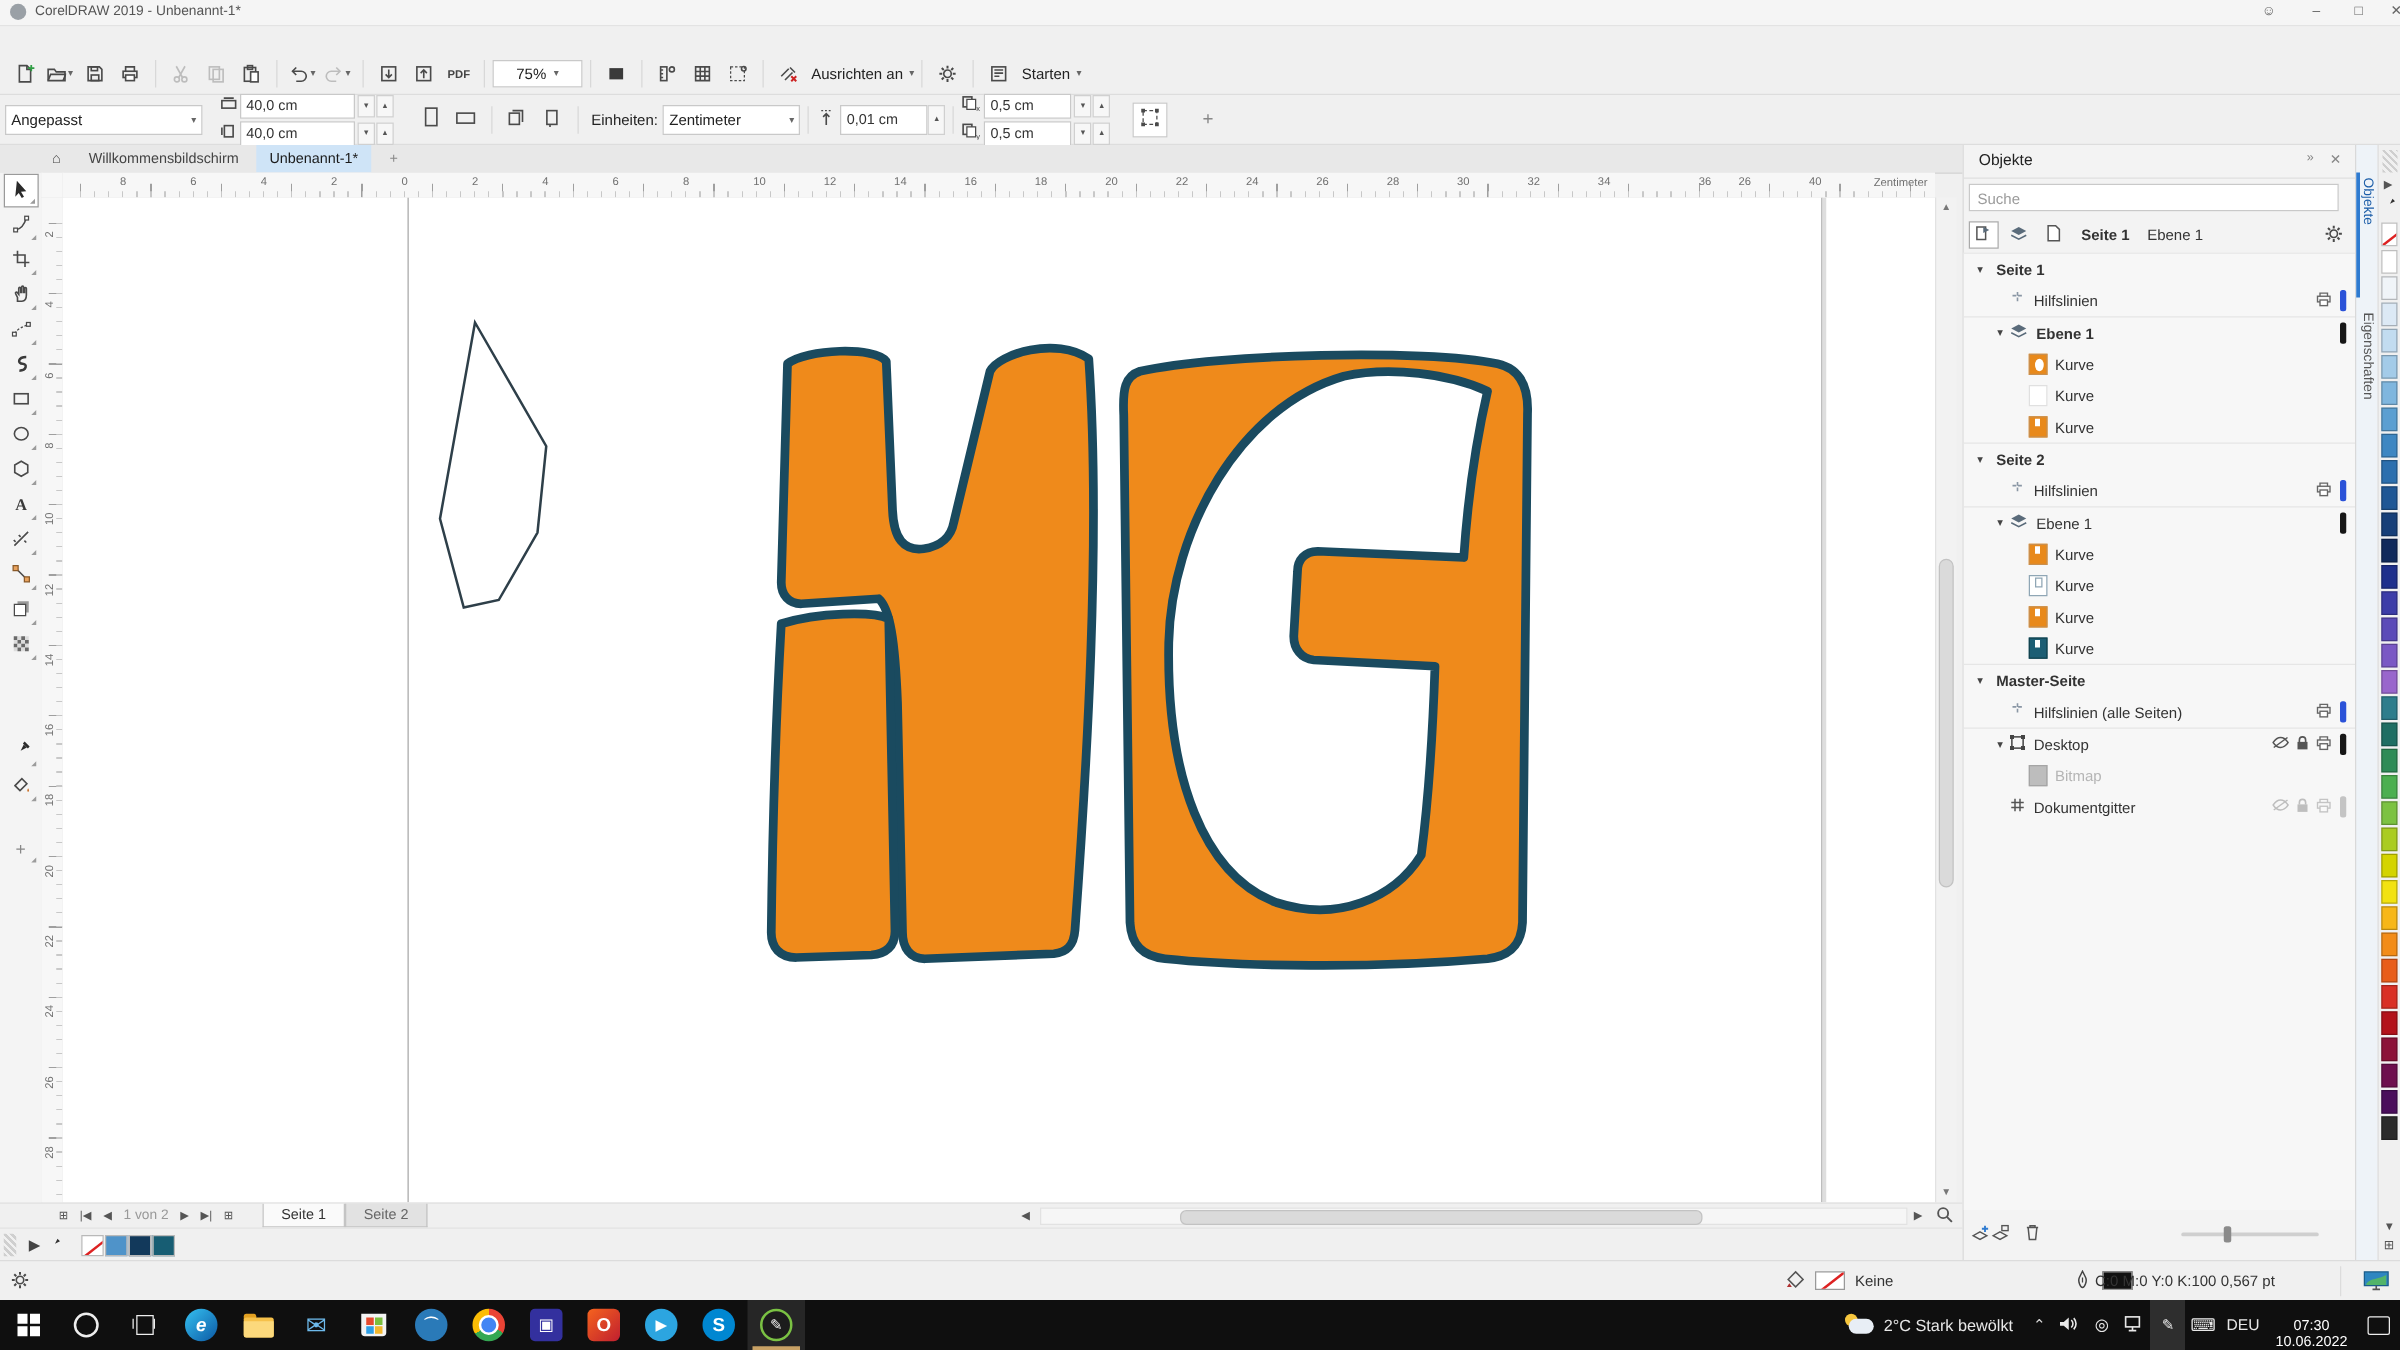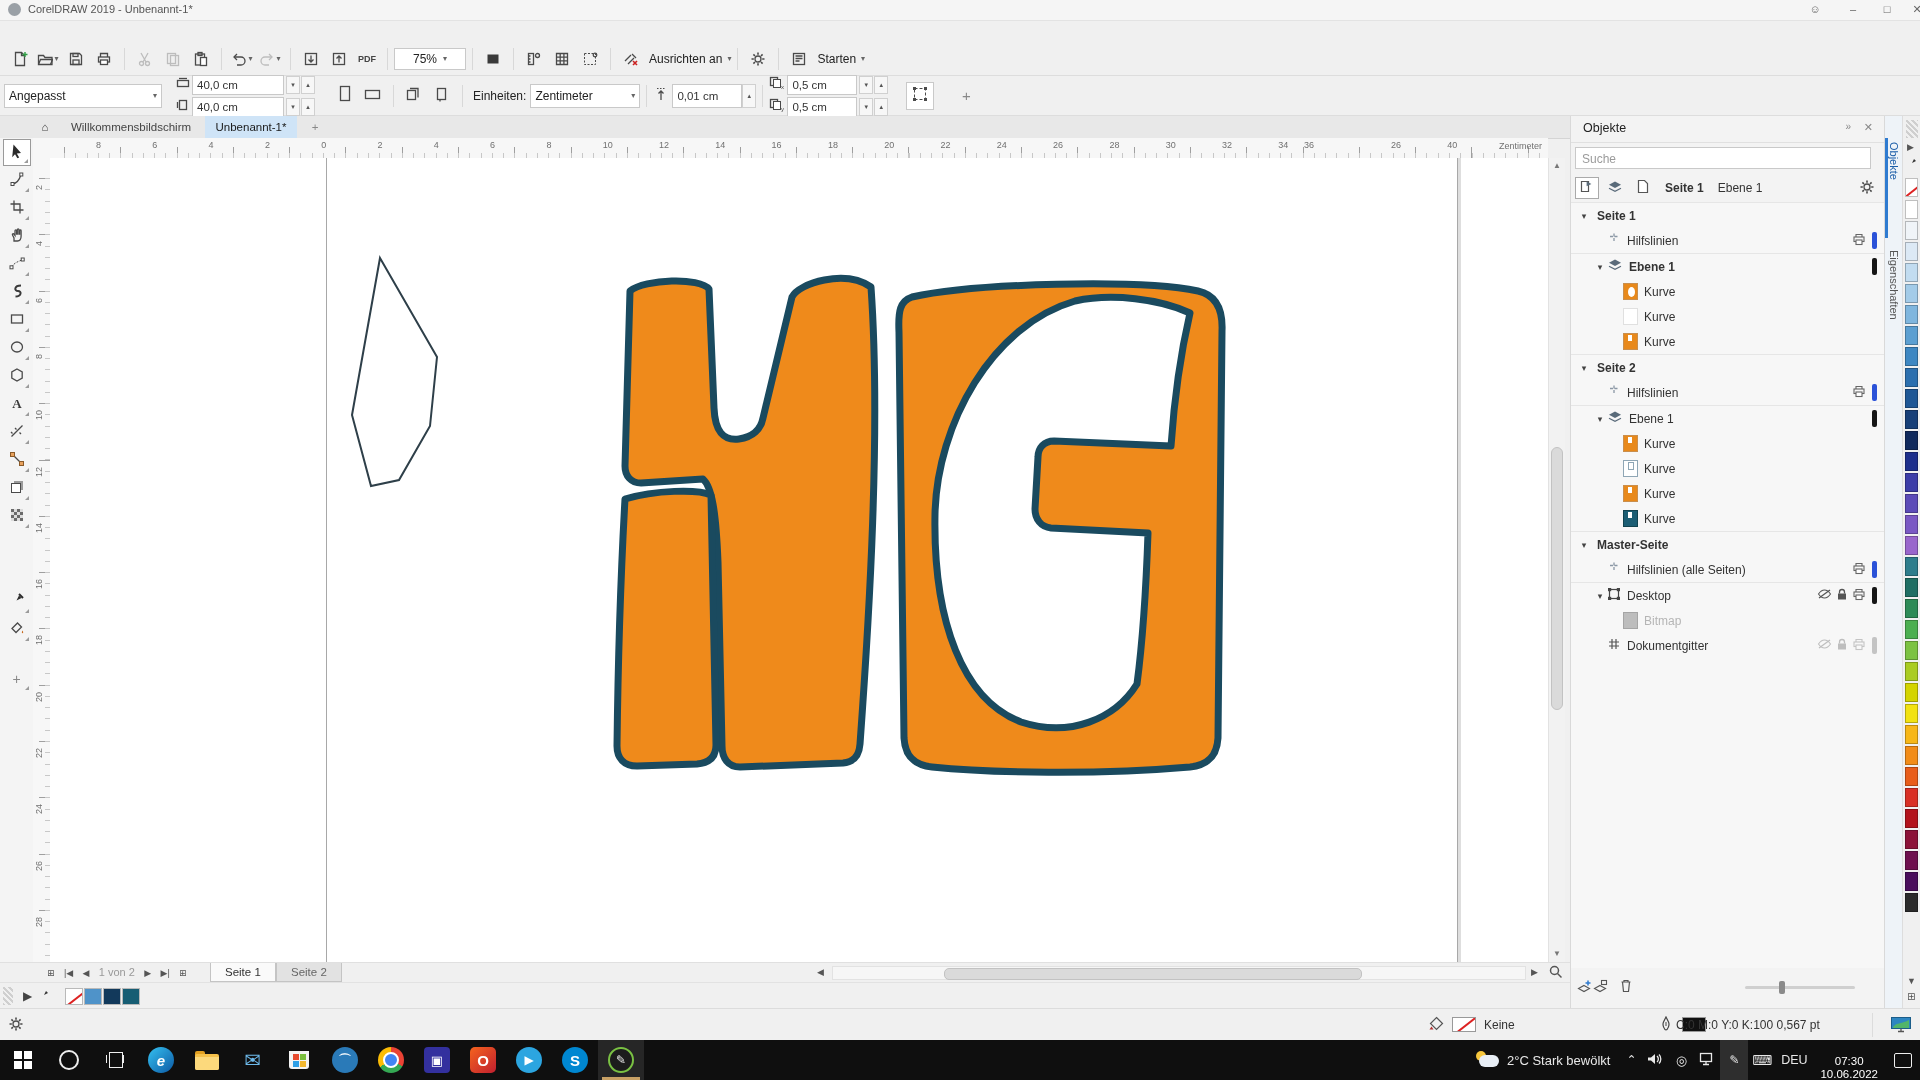--- a/index.html
+++ b/index.html
@@ -574,21 +574,21 @@
       <span class="rlbl" style="left: 721.6px; top: 2px;">16</span>
       <span class="rlbl" style="left: 777.9px; top: 2px;">18</span>
       <span class="rlbl" style="left: 834.2px; top: 2px;">20</span>
       <span class="rlbl" style="left: 890.5px; top: 2px;">22</span>
       <span class="rlbl" style="left: 946.8px; top: 2px;">24</span>
       <span class="rlbl" style="left: 1003.1px; top: 2px;">26</span>
       <span class="rlbl" style="left: 1059.4px; top: 2px;">28</span>
       <span class="rlbl" style="left: 1115.7px; top: 2px;">30</span>
       <span class="rlbl" style="left: 1172px; top: 2px;">32</span>
       <span class="rlbl" style="left: 1228.3px; top: 2px;">34</span>
-      <span class="rlbl" style="left: 1254px; top: 2px;">36</span>
+      <span class="rlbl" style="left: 1309px; top: 2px;">36</span>
       <span class="rlbl" style="left: 1340.9px; top: 2px;">26</span>
       <span class="rlbl" style="left: 1397.2px; top: 2px;">40</span>
     </div>
   <div class="abs" id="vruler">
       <span class="rlbl" style="left: 1px; top: 27px; writing-mode: vertical-rl; transform: rotate(180deg);">2</span>
       <span class="rlbl" style="left: 1px; top: 83.3px; writing-mode: vertical-rl; transform: rotate(180deg);">4</span>
       <span class="rlbl" style="left: 1px; top: 139.6px; writing-mode: vertical-rl; transform: rotate(180deg);">6</span>
       <span class="rlbl" style="left: 1px; top: 195.9px; writing-mode: vertical-rl; transform: rotate(180deg);">8</span>
       <span class="rlbl" style="left: 1px; top: 252.2px; writing-mode: vertical-rl; transform: rotate(180deg);">10</span>
       <span class="rlbl" style="left: 1px; top: 308.5px; writing-mode: vertical-rl; transform: rotate(180deg);">12</span>

